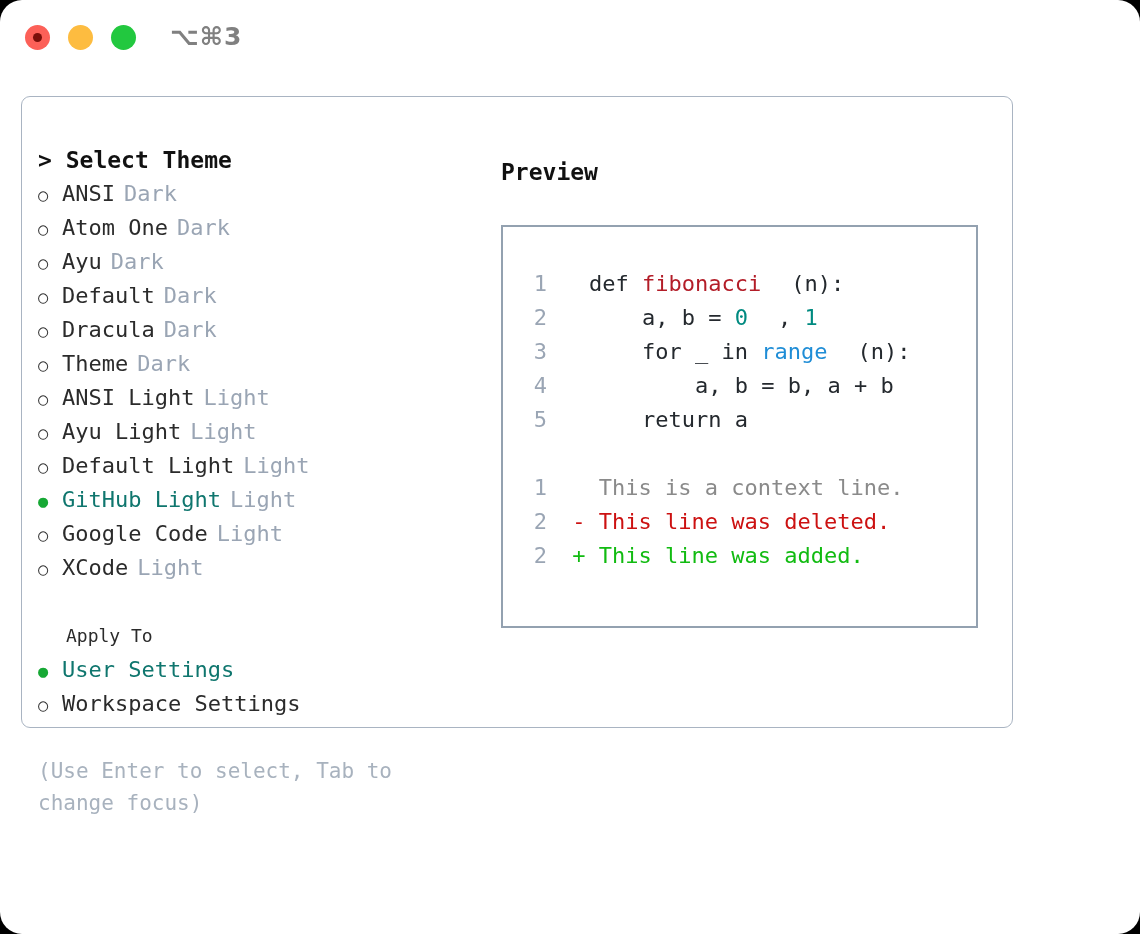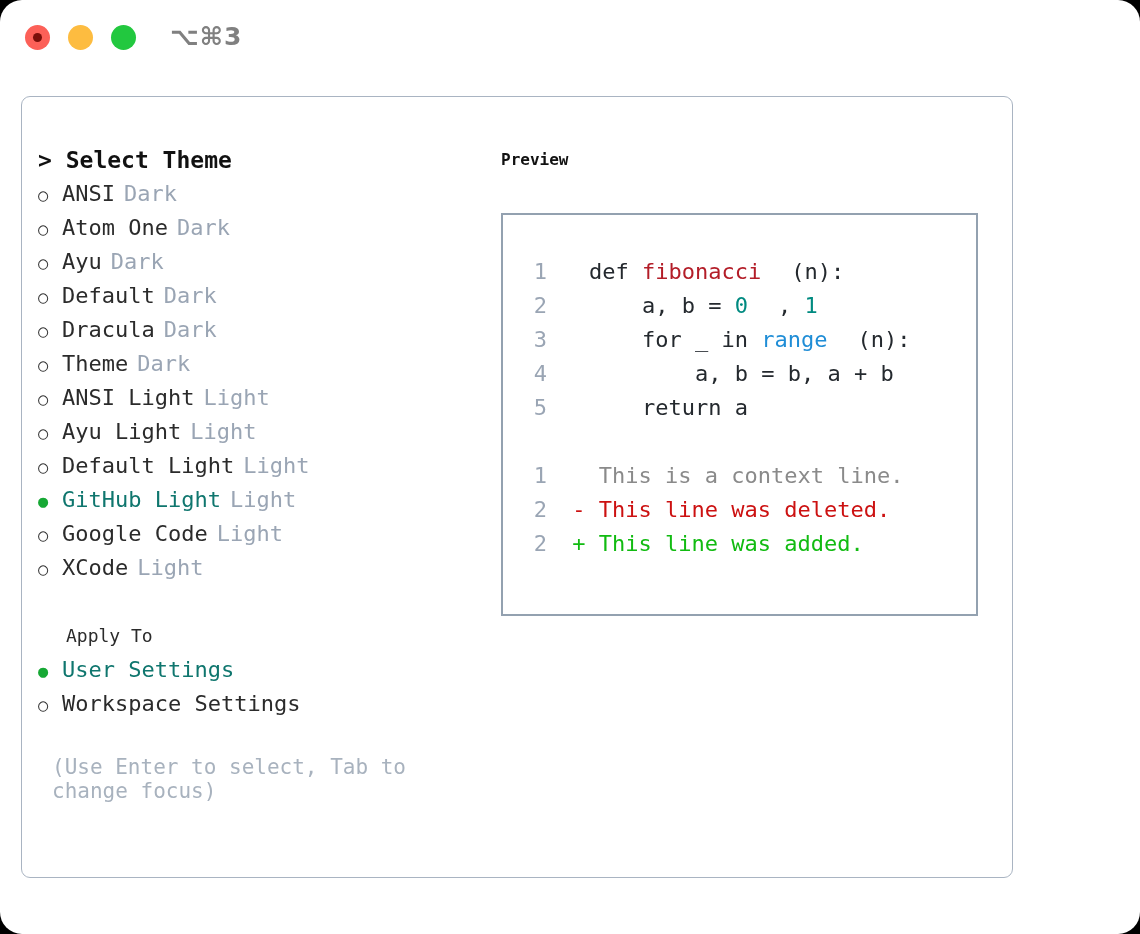--- a/index.html
+++ b/index.html
@@ -70,21 +70,21 @@
     font-family: "DejaVu Sans", "Liberation Sans", sans-serif;
     white-space: pre;
   }
 
   
   .frame {
     position: absolute;
     left: 21px;
     top: 96px;
     width: 992px;
-    height: 782px;
+    height: 632px;
     border: 1.5px solid #a9b4c2;
     border-radius: 9px;
     box-sizing: border-box;
     background: #ffffff;
   }
 
   
   .left-col {
     position: absolute;
     left: 16px;
@@ -133,39 +133,39 @@
     line-height: 34px;
     height: 34px;
     white-space: pre;
     padding-left: 28px;
   }
 
   .hint {
     margin-top: 34px;
     font-size: 21px;
     color: #a8b2be;
-    line-height: 24px;
+    line-height: 32px;
     width: 400px;
-    margin-left: 14px;
   }
 
   
   .right-col {
     position: absolute;
     left: 479px;
     top: 46px;
     width: 490px;
   }
   .preview-title {
-    font-size: 16px;
+    font-size: 23px;
     font-weight: bold;
     color: #111111;
     line-height: 34px;
     height: 34px;
     white-space: pre;
+    margin-top: 12px;
   }
   .preview-box {
     margin-top: 36px;
     width: 477px;
     height: 403px;
     border: 2px solid #93a1b0;
     box-sizing: border-box;
     background: #ffffff;
     padding: 40px 0 0 18px;
   }

